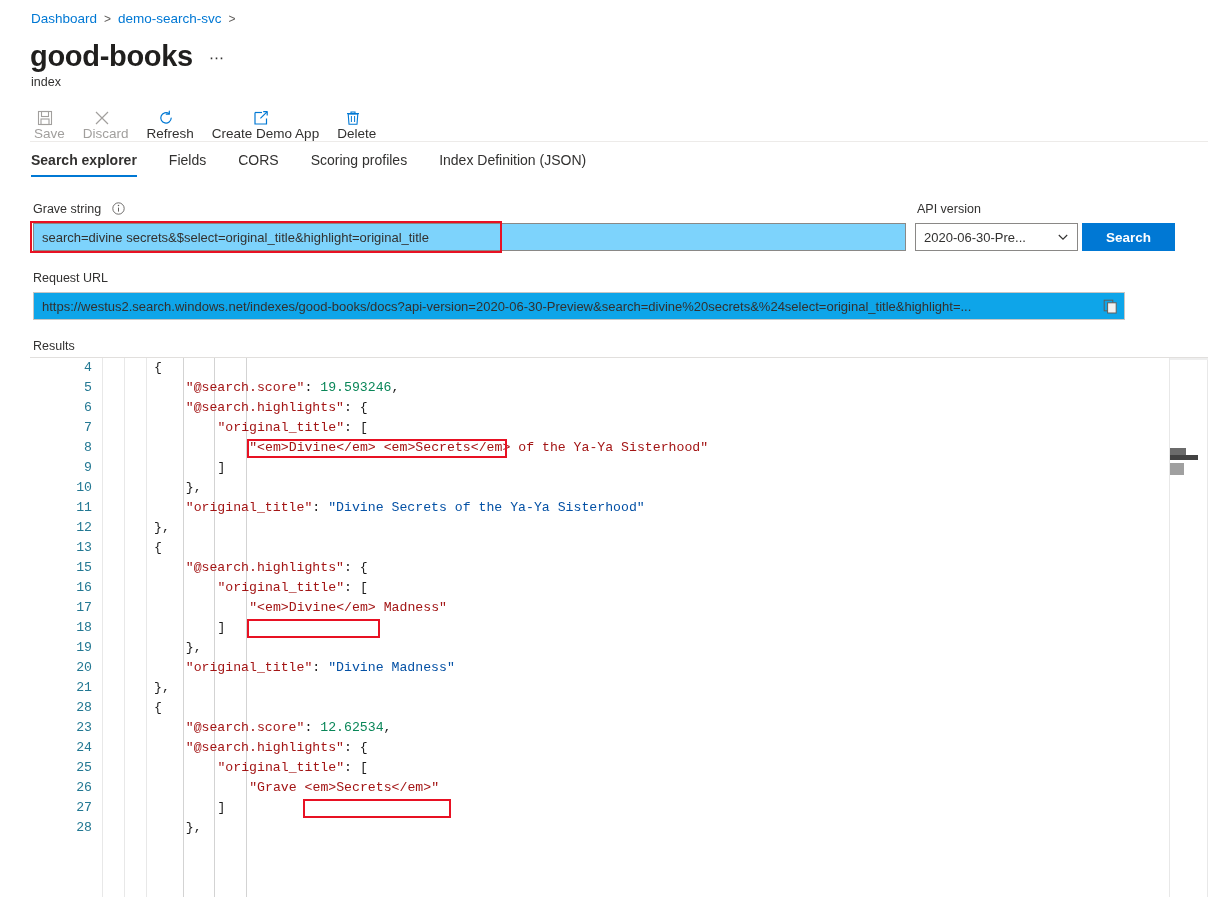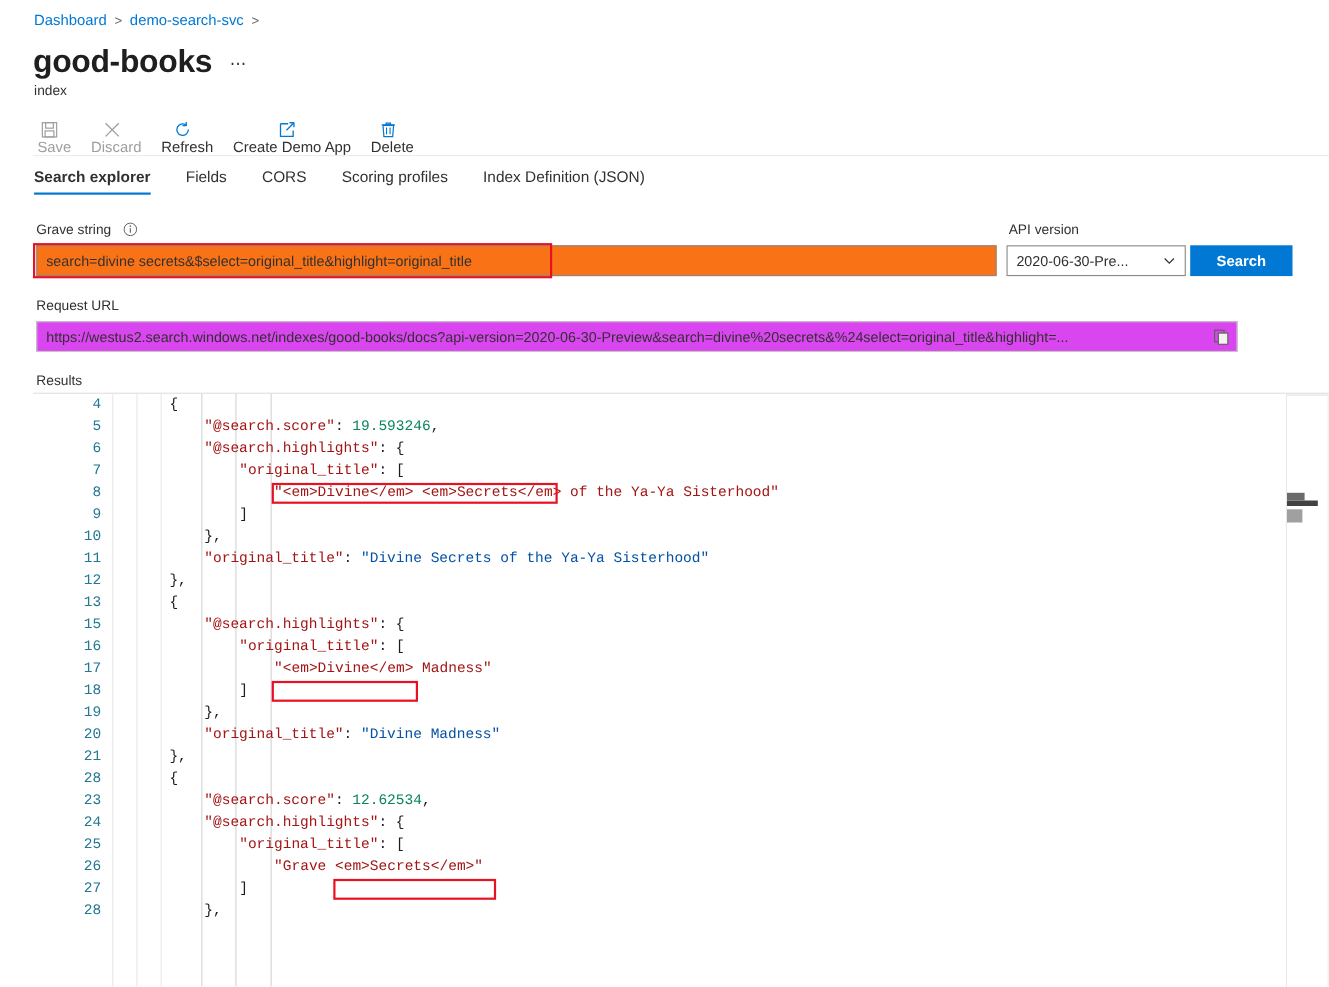--- a/index.html
+++ b/index.html
@@ -88,21 +88,21 @@
     display: inline-block; width: 13px; height: 13px;
     vertical-align: -2px; margin-left: 7px; cursor: pointer;
   }
 
   .query-wrap {
     position: absolute; left: 33px; top: 223px;
     width: 873px; height: 28px;
   }
   .query-input {
     width: 100%; height: 100%;
-    border: 1px solid #8a8886; background: #f97316;
+    border: 1px solid #8a8886; background: #7dd3fc;
     font-family: "Liberation Sans", sans-serif;
     font-size: 13px; color: #323130;
     padding: 11px 8px; outline: none;
   }
   .annot-query {
     position: absolute; left: 30px; top: 221px;
     width: 472px; height: 32px;
     border: 2px solid #e81123; pointer-events: none;
   }
 
@@ -123,21 +123,21 @@
     width: 93px; height: 28px;
     background: #0078d4; color: #ffffff; border: none;
     font-family: "Liberation Sans", sans-serif;
     font-size: 13.5px; font-weight: bold; cursor: pointer;
   }
 
   
   .url-wrap {
     position: absolute; left: 33px; top: 292px;
     width: 1092px; height: 28px;
-    border: 1px solid #c8c6c4; background: #d946ef;
+    border: 1px solid #c8c6c4; background: #0ea5e9;
     display: flex; align-items: center;
   }
   .url-text {
     flex: 1 1 auto; padding: 0 8px; font-size: 13px; color: #323130;
     white-space: nowrap; overflow: hidden; text-overflow: clip;
   }
   .copy-btn {
     flex: 0 0 28px; width: 28px; height: 26px;
     display: flex; align-items: center; justify-content: center;
     cursor: pointer;

